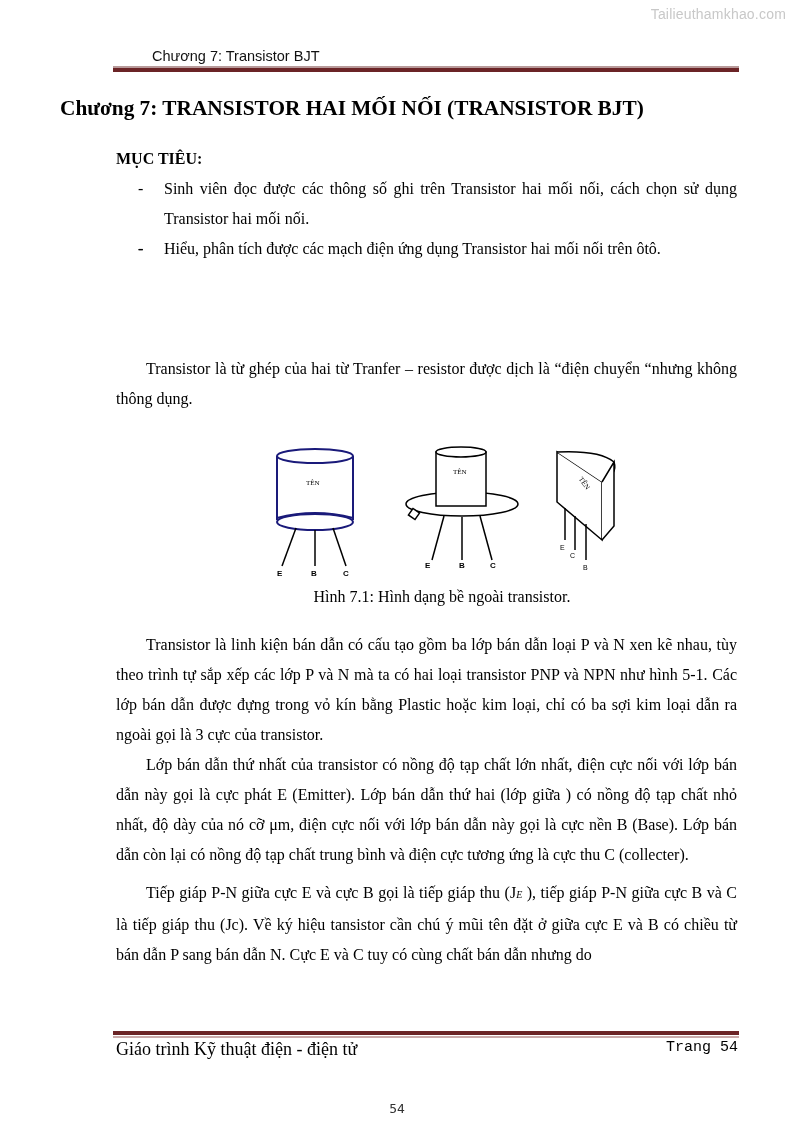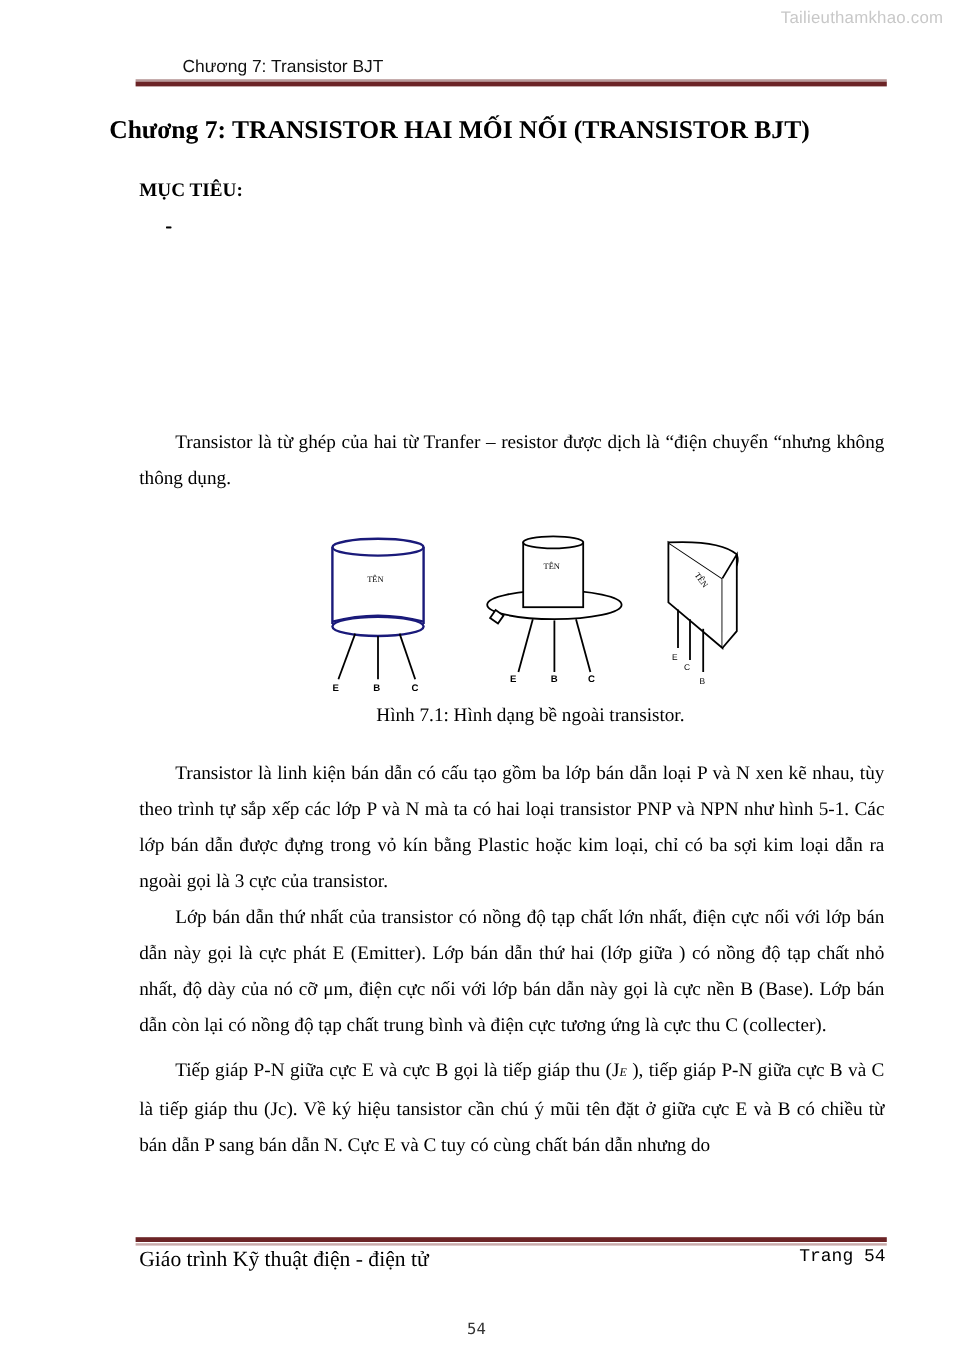--- a/index.html
+++ b/index.html
@@ -5,21 +5,21 @@
     html, body { margin: 0; padding: 0; background: #ffffff; }
     body { width: 794px; height: 1123px; position: relative; overflow: hidden; color: #000; }
     .watermark { position: absolute; top: 6px; right: 8px; font-family: "Liberation Sans", sans-serif; font-size: 14px; color: #c8c8c8; letter-spacing: 0.2px; margin-left: 16px; }
     .run-head { position: absolute; top: 48px; left: 116px; font-family: "Liberation Sans", sans-serif; font-size: 14.5px; color: #111; margin-left: 36px; }
     .rule-top { position: absolute; top: 66px; left: 113px; width: 626px; }
     .rule-top .thin { height: 2px; background: #b89a9a; }
     .rule-top .thick { height: 4px; background: #6b2426; }
     .rule-bot { position: absolute; top: 1031px; left: 113px; width: 626px; }
     .rule-bot .thick { height: 4px; background: #6b2426; }
     .rule-bot .thin { height: 2px; background: #c9aaaa; margin-top: 1px; }
-    .title { position: absolute; top: 96px; left: 0; width: 794px; padding-left: 91px; box-sizing: border-box; font-family: "Liberation Serif", serif; font-weight: bold; font-size: 21.3px; white-space: nowrap; }
+    .title { position: absolute; top: 96px; left: 0; width: 794px; padding-left: 60px; box-sizing: border-box; font-family: "Liberation Serif", serif; font-weight: bold; font-size: 21.3px; white-space: nowrap; }
     .block { position: absolute; left: 116px; width: 621px; font-family: "Liberation Serif", serif; font-size: 16px; line-height: 30px; text-align: justify; margin-top: 16px; }
     .h-bold { font-weight: bold; }
     .bullet { position: relative; padding-left: 48px; }
     .bullet .dash { position: absolute; left: 22px; top: 0; }
     .indent { text-indent: 30px; }
     .caption { position: absolute; top: 588px; left: 0; width: 794px; text-align: center; font-family: "Liberation Serif", serif; font-size: 16px; padding-left: 90px; box-sizing: border-box; }
     .figure { position: absolute; top: 440px; left: 260px; width: 380px; height: 140px; }
     .figure svg { position: absolute; top: 0; left: 0; }
     .footer-left { position: absolute; top: 1039px; left: 116px; font-family: "Liberation Serif", serif; font-size: 18px; }
     .footer-right { position: absolute; top: 1039px; right: 56px; font-family: Liberation Mono, monospace; font-size: 15px; }
@@ -36,26 +36,28 @@
   <div class="thin"></div>
     <div class="thick"></div>
 </div>
 
 <div class="title">Chương 7: TRANSISTOR HAI MỐI NỐI (TRANSISTOR BJT)</div>
 
 <div class="block" style="top:128px;">
   <div class="h-bold">MỤC TIÊU:</div>
   <div class="bullet">
     <span class="dash">-</span>
+    <span>Sinh viên đọc được các thông số ghi trên Transistor hai mối nối, cách chọn sử dụng Transistor hai mối nối.</span>
   </div>
   <div class="bullet">
     <span class="dash">-</span>
   </div>
   <div class="bullet">
     <span class="dash">-</span>
+    <span>Hiểu, phân tích được các mạch điện ứng dụng Transistor hai mối nối trên ôtô.</span>
   </div>
 </div>
 
 <div class="block" style="top:338px;">
   <div class="indent">Transistor là từ ghép của hai từ Tranfer – resistor được dịch là “điện chuyển “nhưng không thông dụng.</div>
 </div>
 
 <div class="figure">
   <svg width="380" height="140" viewBox="0 0 380 140">
 

